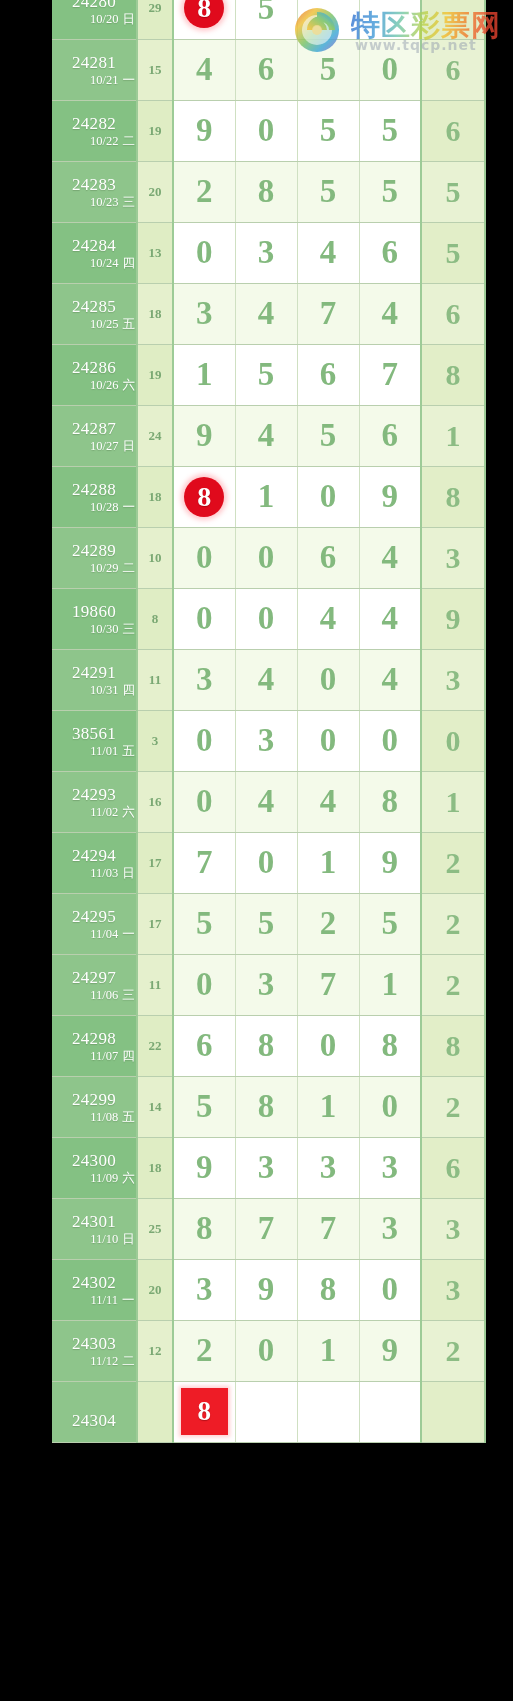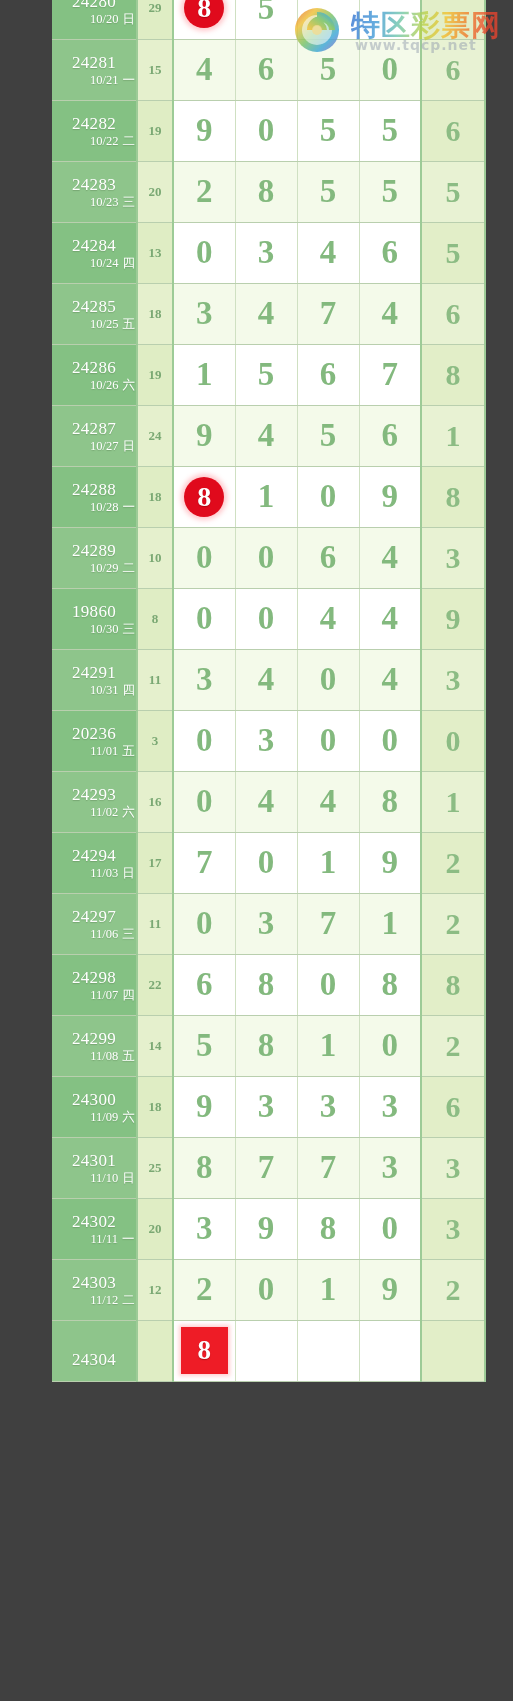--- a/index.html
+++ b/index.html
@@ -11,21 +11,21 @@
     width: 513px;
     height: 1701px;
     overflow: hidden;
     font-family: "Liberation Serif", "DejaVu Serif", serif;
   }
 
   #stage {
     position: relative;
     width: 513px;
     height: 1701px;
-    background: #404040;
+    background: #000000;
     overflow: hidden;
   }
 
   
   #lottery-table {
     position: absolute;
     left: 52px;
     top: -22px;
     width: 433px;
     border-collapse: collapse;
@@ -334,21 +334,21 @@
           </td>
           <td class="cell-sum">11</td>
           <td class="cell-dig first-dig"><span>3</span></td>
           <td class="cell-dig"><span>4</span></td>
           <td class="cell-dig"><span>0</span></td>
           <td class="cell-dig"><span>4</span></td>
           <td class="cell-total"><span>3</span></td>
         </tr>
         <tr>
           <td class="cell-issue">
-            <span class="issue-no">20236</span>
+            <span class="issue-no">38561</span>
             <span class="issue-date"><span>11/01</span><span class="wk">五</span></span>
           </td>
           <td class="cell-sum">3</td>
           <td class="cell-dig first-dig"><span>0</span></td>
           <td class="cell-dig"><span>3</span></td>
           <td class="cell-dig"><span>0</span></td>
           <td class="cell-dig"><span>0</span></td>
           <td class="cell-total"><span>0</span></td>
         </tr>
         <tr class="alt">
@@ -366,20 +366,32 @@
         <tr>
           <td class="cell-issue">
             <span class="issue-no">24294</span>
             <span class="issue-date"><span>11/03</span><span class="wk">日</span></span>
           </td>
           <td class="cell-sum">17</td>
           <td class="cell-dig first-dig"><span>7</span></td>
           <td class="cell-dig"><span>0</span></td>
           <td class="cell-dig"><span>1</span></td>
           <td class="cell-dig"><span>9</span></td>
+          <td class="cell-total"><span>2</span></td>
+        </tr>
+        <tr class="alt group-end">
+          <td class="cell-issue">
+            <span class="issue-no">24295</span>
+            <span class="issue-date"><span>11/04</span><span class="wk">一</span></span>
+          </td>
+          <td class="cell-sum">17</td>
+          <td class="cell-dig first-dig"><span>5</span></td>
+          <td class="cell-dig"><span>5</span></td>
+          <td class="cell-dig"><span>2</span></td>
+          <td class="cell-dig"><span>5</span></td>
           <td class="cell-total"><span>2</span></td>
         </tr>
         <tr class="alt">
           <td class="cell-issue">
             <span class="issue-no">24297</span>
             <span class="issue-date"><span>11/06</span><span class="wk">三</span></span>
           </td>
           <td class="cell-sum">11</td>
           <td class="cell-dig first-dig"><span>0</span></td>
           <td class="cell-dig"><span>3</span></td>

